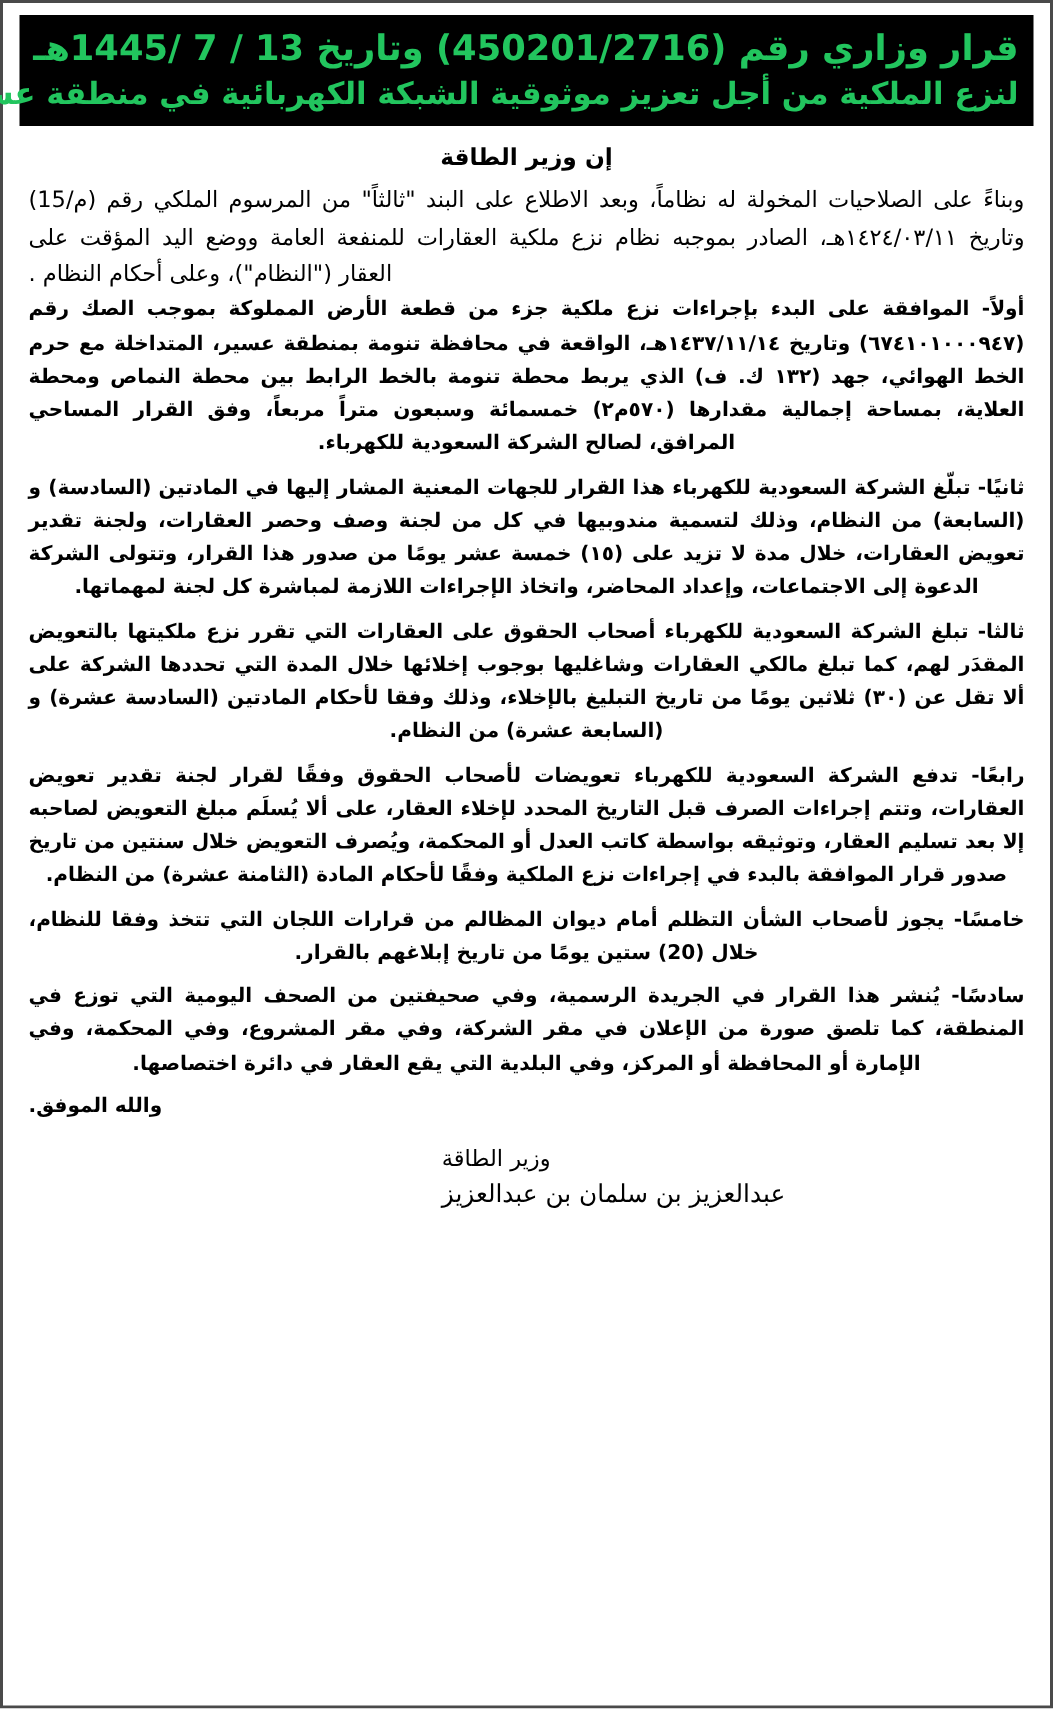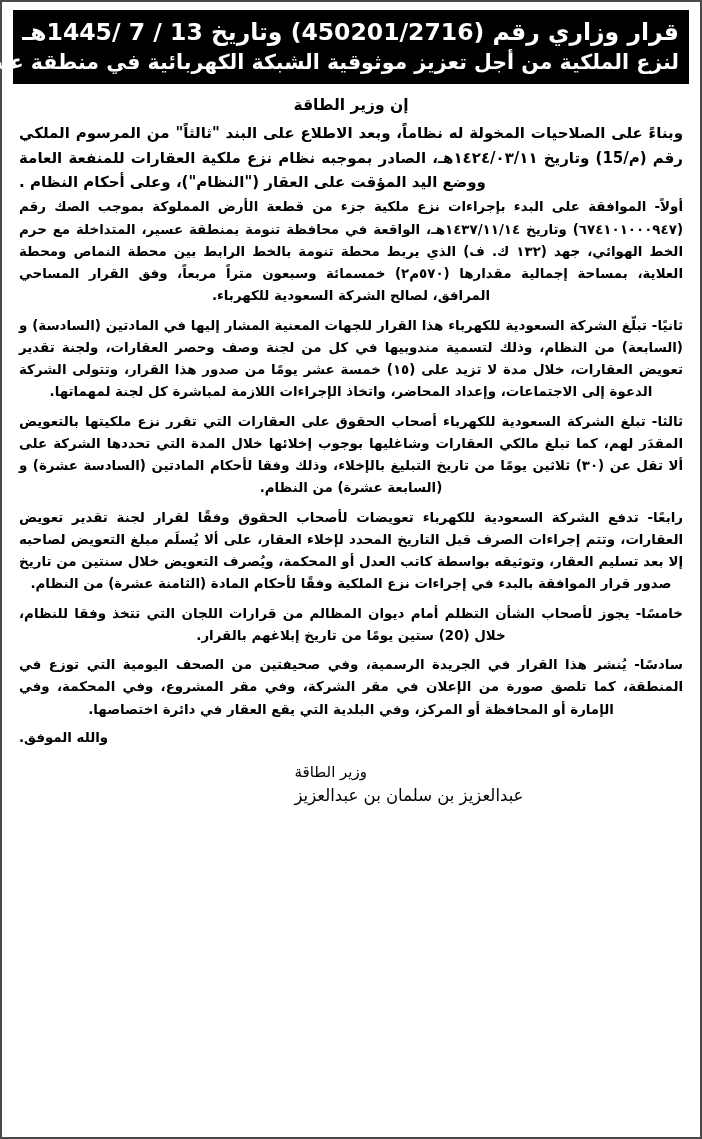--- a/index.html
+++ b/index.html
@@ -23,21 +23,21 @@
     border: 2px solid #4a4a4a;
     background: #ffffff;
     padding: 6px 7px 4px 7px;
     display: flex;
     flex-direction: column;
   }
 
   
   .banner {
     background: #000000;
-    color: #ffffff;
+    color: #22c55e;
     margin: 2px 4px 0 4px;
     padding: 7px 10px 9px 10px;
     text-align: center;
   }
   .banner-line {
     font-weight: bold;
     line-height: 1.28;
     letter-spacing: 0px;
     white-space: nowrap;
   }
@@ -52,21 +52,21 @@
 
   .center-head {
     text-align: center;
     font-weight: bold;
     font-size: 15.5px;
     margin: 11px 0 6px 0;
     line-height: 1.3;
   }
 
   .preamble {
-    font-weight: bold;
+    font-weight: normal;
     font-size: 15px;
     line-height: 1.62;
     text-align: justify;
     text-align-last: justify;
     margin: 0 0 2px 0;
     letter-spacing: -0.1px;
   }
   .preamble.last-left {
     text-align-last: left;
   }

